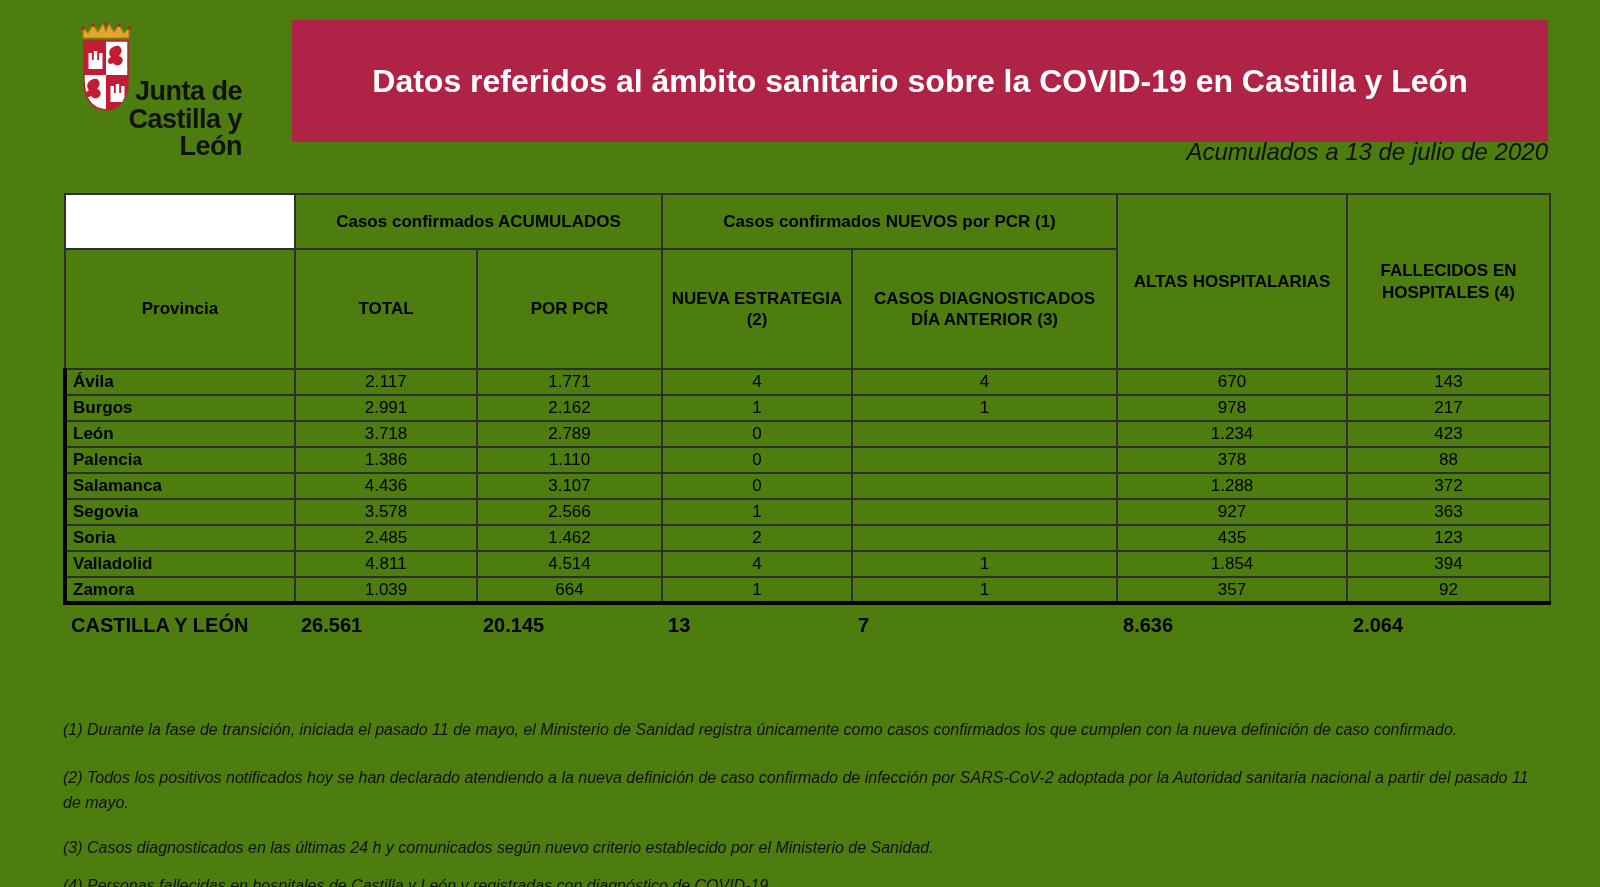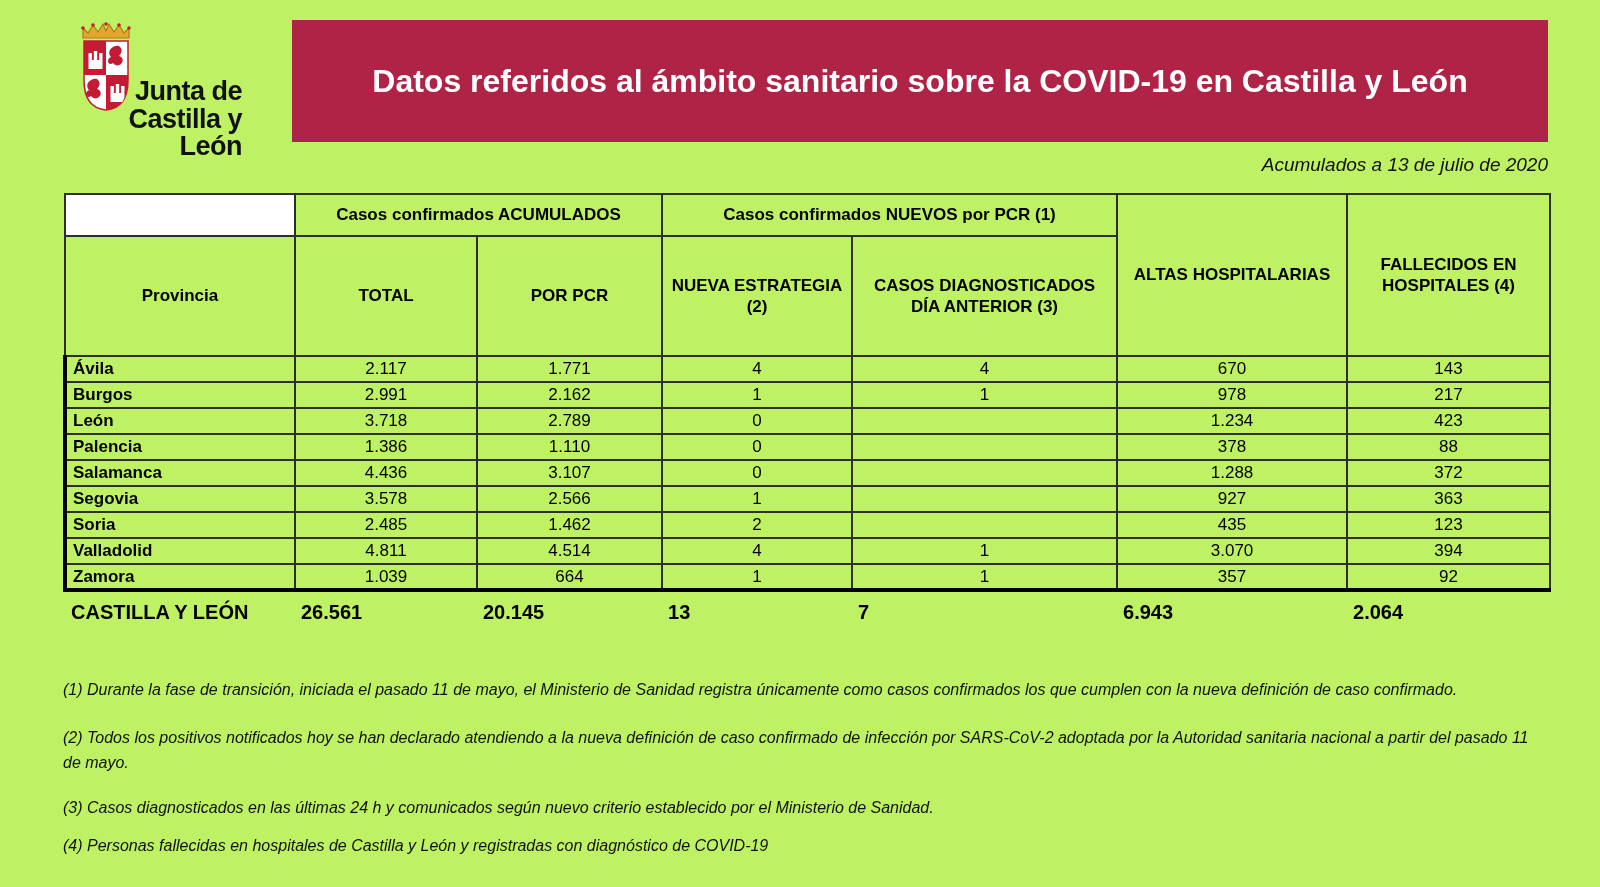--- a/index.html
+++ b/index.html
@@ -1,64 +1,64 @@
 <!DOCTYPE html>
 <html><head>
 <meta charset="utf-8">
 <style>
   html,body { margin:0; padding:0; background:#ffffff; }
   .page {
-    position:relative; width:1600px; height:887px; background:#bef264;
+    position:relative; width:1600px; height:887px; background:#4d7c0f;
     font-family:"Liberation Sans", sans-serif; color:#000; overflow:hidden;
   }
 
   
   .logo { position:absolute; left:60px; top:22px; width:240px; height:120px; }
   .logo svg { position:absolute; left:14px; top:0; }
   .logo-text {
     position:absolute; left:0; top:56px; width:182px; text-align:right;
     font-weight:bold; font-size:27px; line-height:1.02; letter-spacing:-0.5px; color:#111;
   }
 
   
   .banner {
     position:absolute; left:292px; top:20px; width:1256px; height:122px;
     background:#AF2446; display:flex; align-items:center; justify-content:center;
   }
   .banner-title { color:#ffffff; font-weight:bold; font-size:32px; text-align:center; }
 
   
   .date-line {
-    position:absolute; top:154px; right:52px; font-style:italic; font-size:19px; color:#111;
+    position:absolute; top:138px; right:52px; font-style:italic; font-size:24px; color:#111;
   }
 
   
   table.covid {
     position:absolute; left:63px; top:193px; width:1485px;
     border-collapse:collapse; table-layout:fixed; font-size:17px;
   }
   table.covid th, table.covid td { border:2px solid #2e2e2e; padding:0 6px; overflow:hidden; }
   table.covid thead th { font-weight:bold; text-align:center; vertical-align:middle; line-height:1.25; }
-  tr.group-row { height:42px; }
+  tr.group-row { height:55px; }
   tr.sub-row { height:120px; }
   th.blank { border:none; background:#fff; }
   th.prov-h { border-top:4px solid #000; border-left:4px solid #000; }
   tbody.data tr { height:26px; }
   tbody.data td.prov { text-align:left; font-weight:bold; border-left:4px solid #000; white-space:nowrap; }
   tbody.data td.num { text-align:center; }
   tbody.data tr:last-child td { border-bottom:4px solid #000; }
   tr.total { height:36px; }
   tr.total td { border:none; font-weight:bold; font-size:20px; padding-top:6px; }
   tr.total td.prov { text-align:left; white-space:nowrap; }
   tr.total td.num { text-align:left; }
 
   
   .footnote {
     position:absolute; left:63px; width:1487px;
-    font-style:italic; font-size:16px; line-height:1.55; color:#111;
+    font-style:italic; font-size:16px; line-height:1.55; color:#111;margin-top:40px;
   }
   .fn1 { top:678px; } .fn2 { top:726px; } .fn3 { top:796px; } .fn4 { top:834px; }
 </style>
 </head>
 <body>
 
 <div class="page">
 
   <div class="logo">
     <svg width="64" height="92" viewBox="0 0 64 92" aria-hidden="true">
@@ -198,41 +198,41 @@
           <td class="num"></td>
           <td class="num">435</td>
           <td class="num">123</td>
         </tr>
         <tr>
           <td class="prov">Valladolid</td>
           <td class="num">4.811</td>
           <td class="num">4.514</td>
           <td class="num">4</td>
           <td class="num">1</td>
-          <td class="num">3.070</td>
+          <td class="num">1.854</td>
           <td class="num">394</td>
         </tr>
         <tr>
           <td class="prov">Zamora</td>
           <td class="num">1.039</td>
           <td class="num">664</td>
           <td class="num">1</td>
           <td class="num">1</td>
           <td class="num">357</td>
           <td class="num">92</td>
         </tr>
       </tbody>
     <tbody>
       <tr class="total">
         <td class="prov">CASTILLA Y LEÓN</td>
         <td class="num">26.561</td>
         <td class="num">20.145</td>
         <td class="num">13</td>
         <td class="num">7</td>
-        <td class="num">6.943</td>
+        <td class="num">8.636</td>
         <td class="num">2.064</td>
       </tr>
     </tbody>
   </table>
 
   <div id="footnotes">
       <div class="footnote fn1">(1) Durante la fase de transición, iniciada el pasado 11 de mayo, el Ministerio de Sanidad registra únicamente como casos confirmados los que cumplen con la nueva definición de caso confirmado.</div>
       <div class="footnote fn2">(2) Todos los positivos notificados hoy se han declarado atendiendo a la nueva definición de caso confirmado de infección por SARS-CoV-2 adoptada por la Autoridad sanitaria nacional a partir del pasado 11 de mayo.</div>
       <div class="footnote fn3">(3) Casos diagnosticados en las últimas 24 h y comunicados según nuevo criterio establecido por el Ministerio de Sanidad.</div>
       <div class="footnote fn4">(4) Personas fallecidas en hospitales de Castilla y León y registradas con diagnóstico de COVID-19</div>

